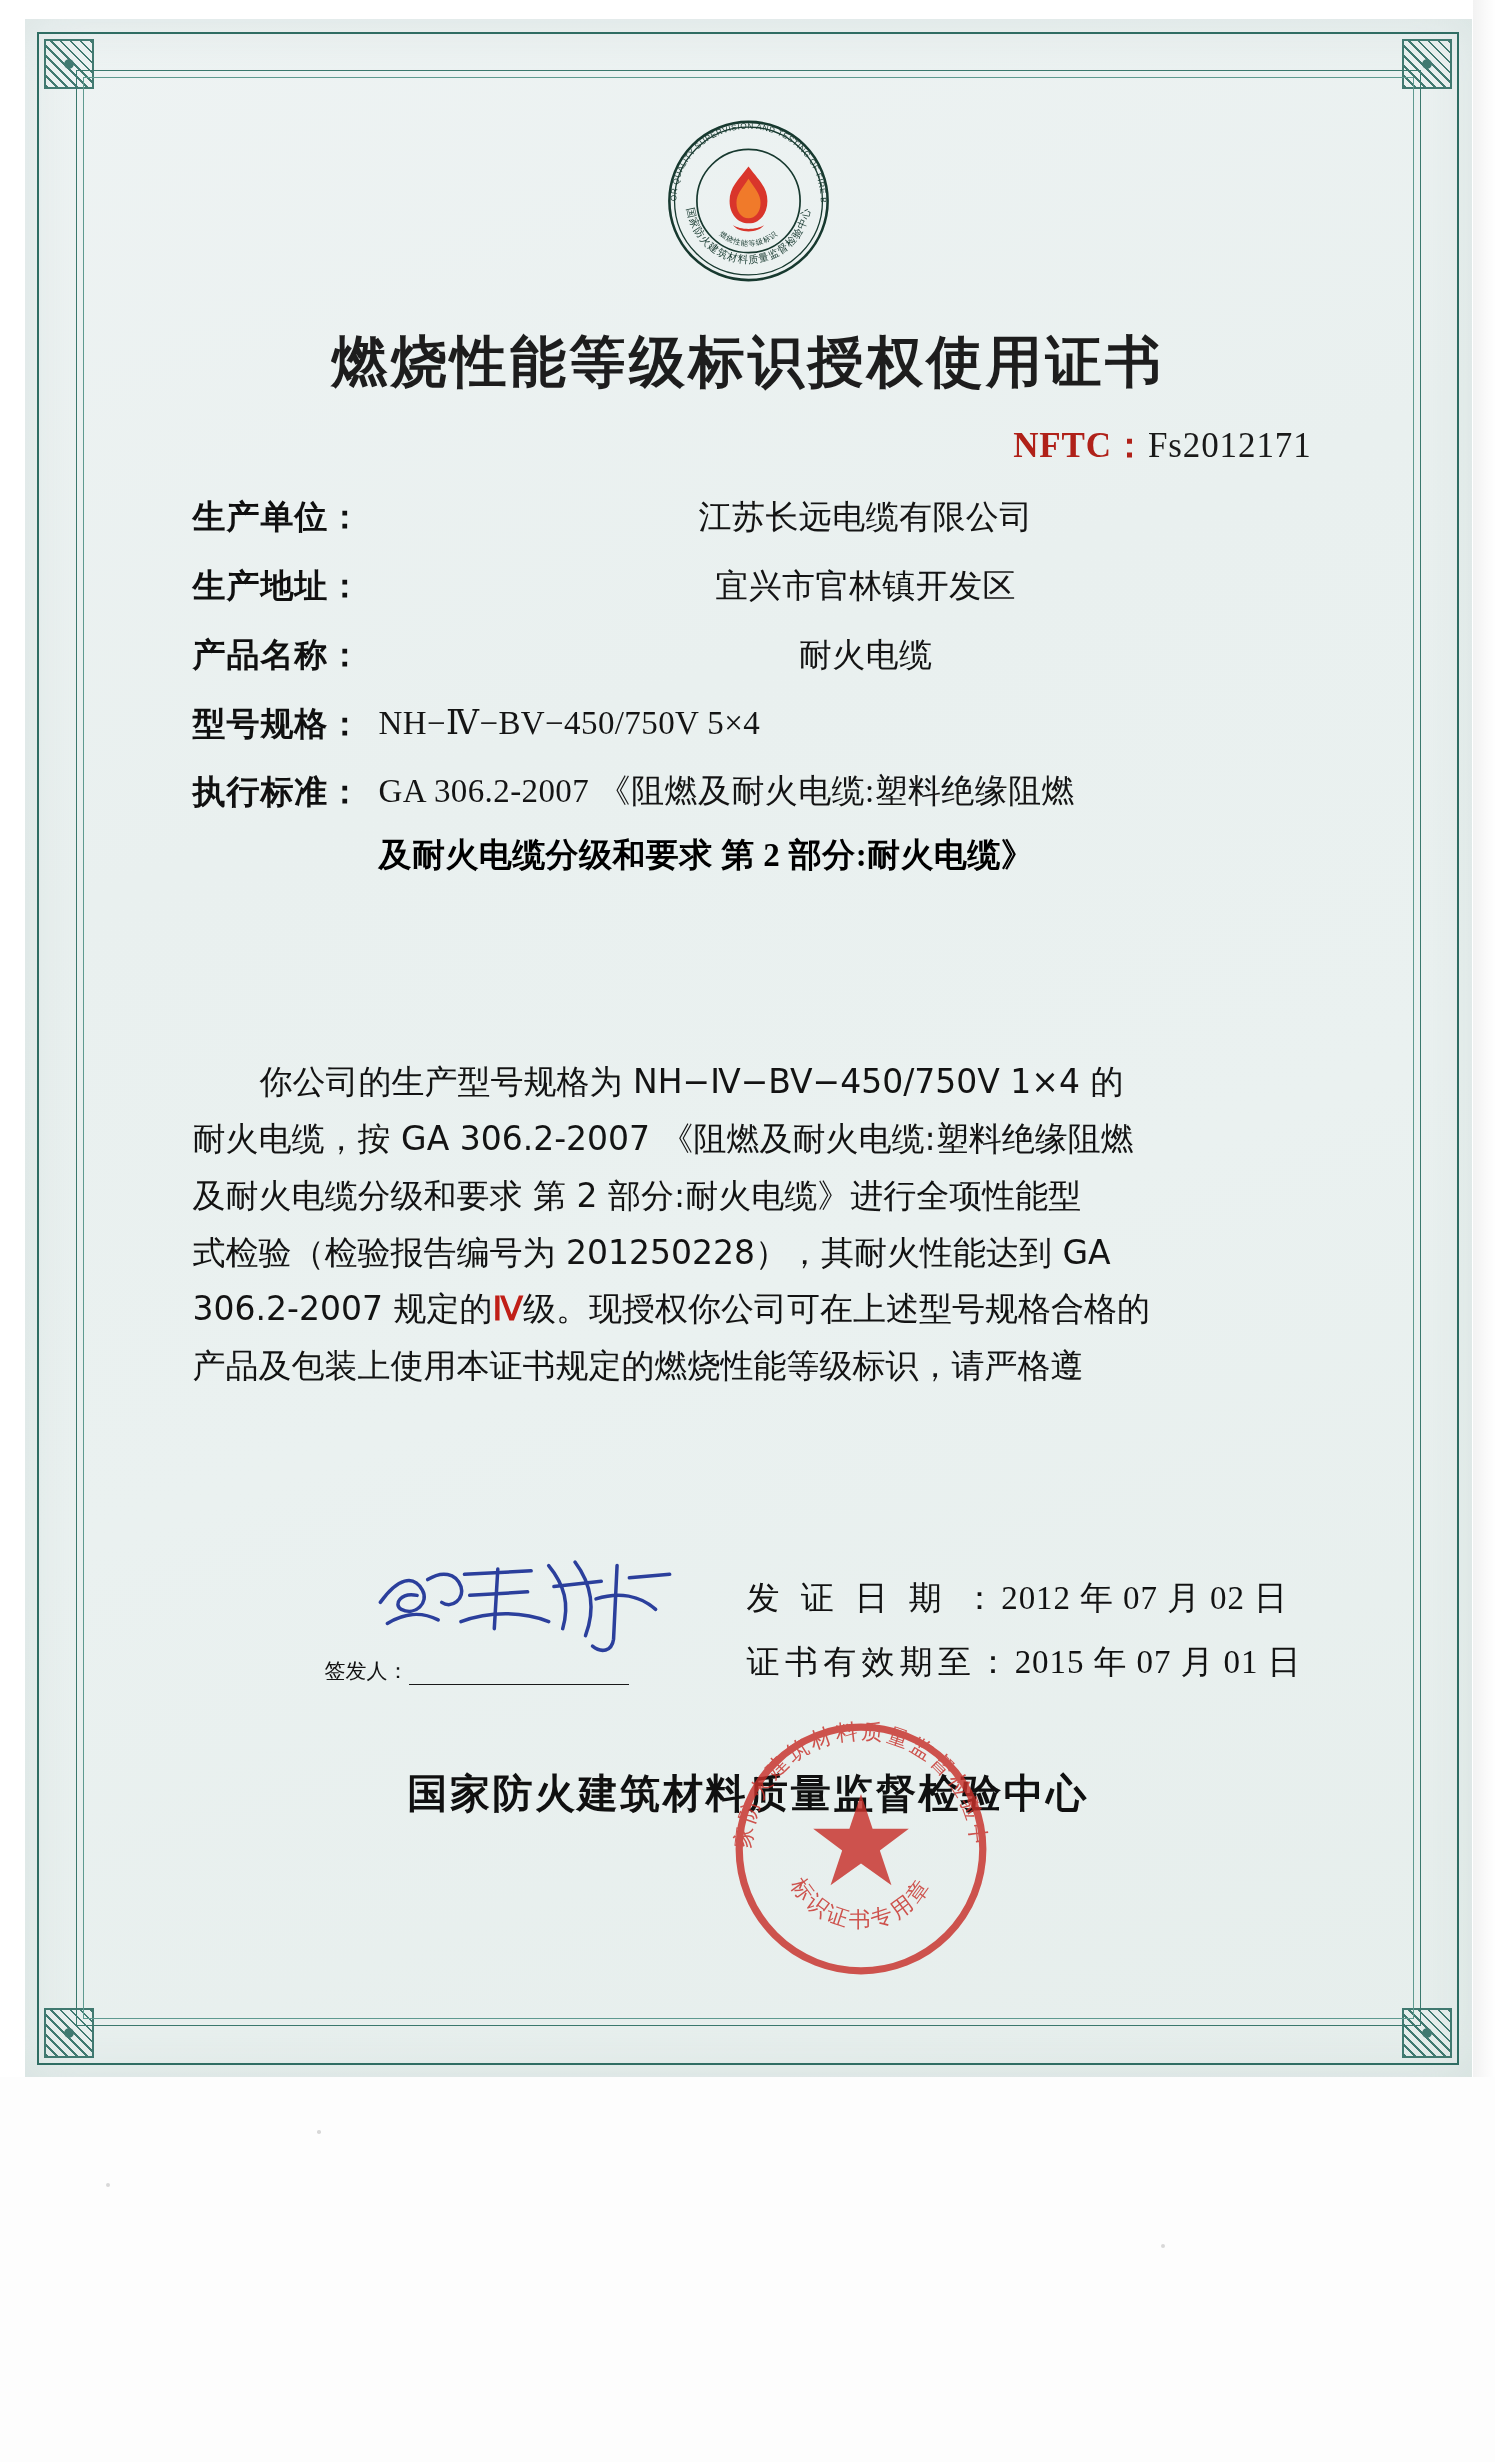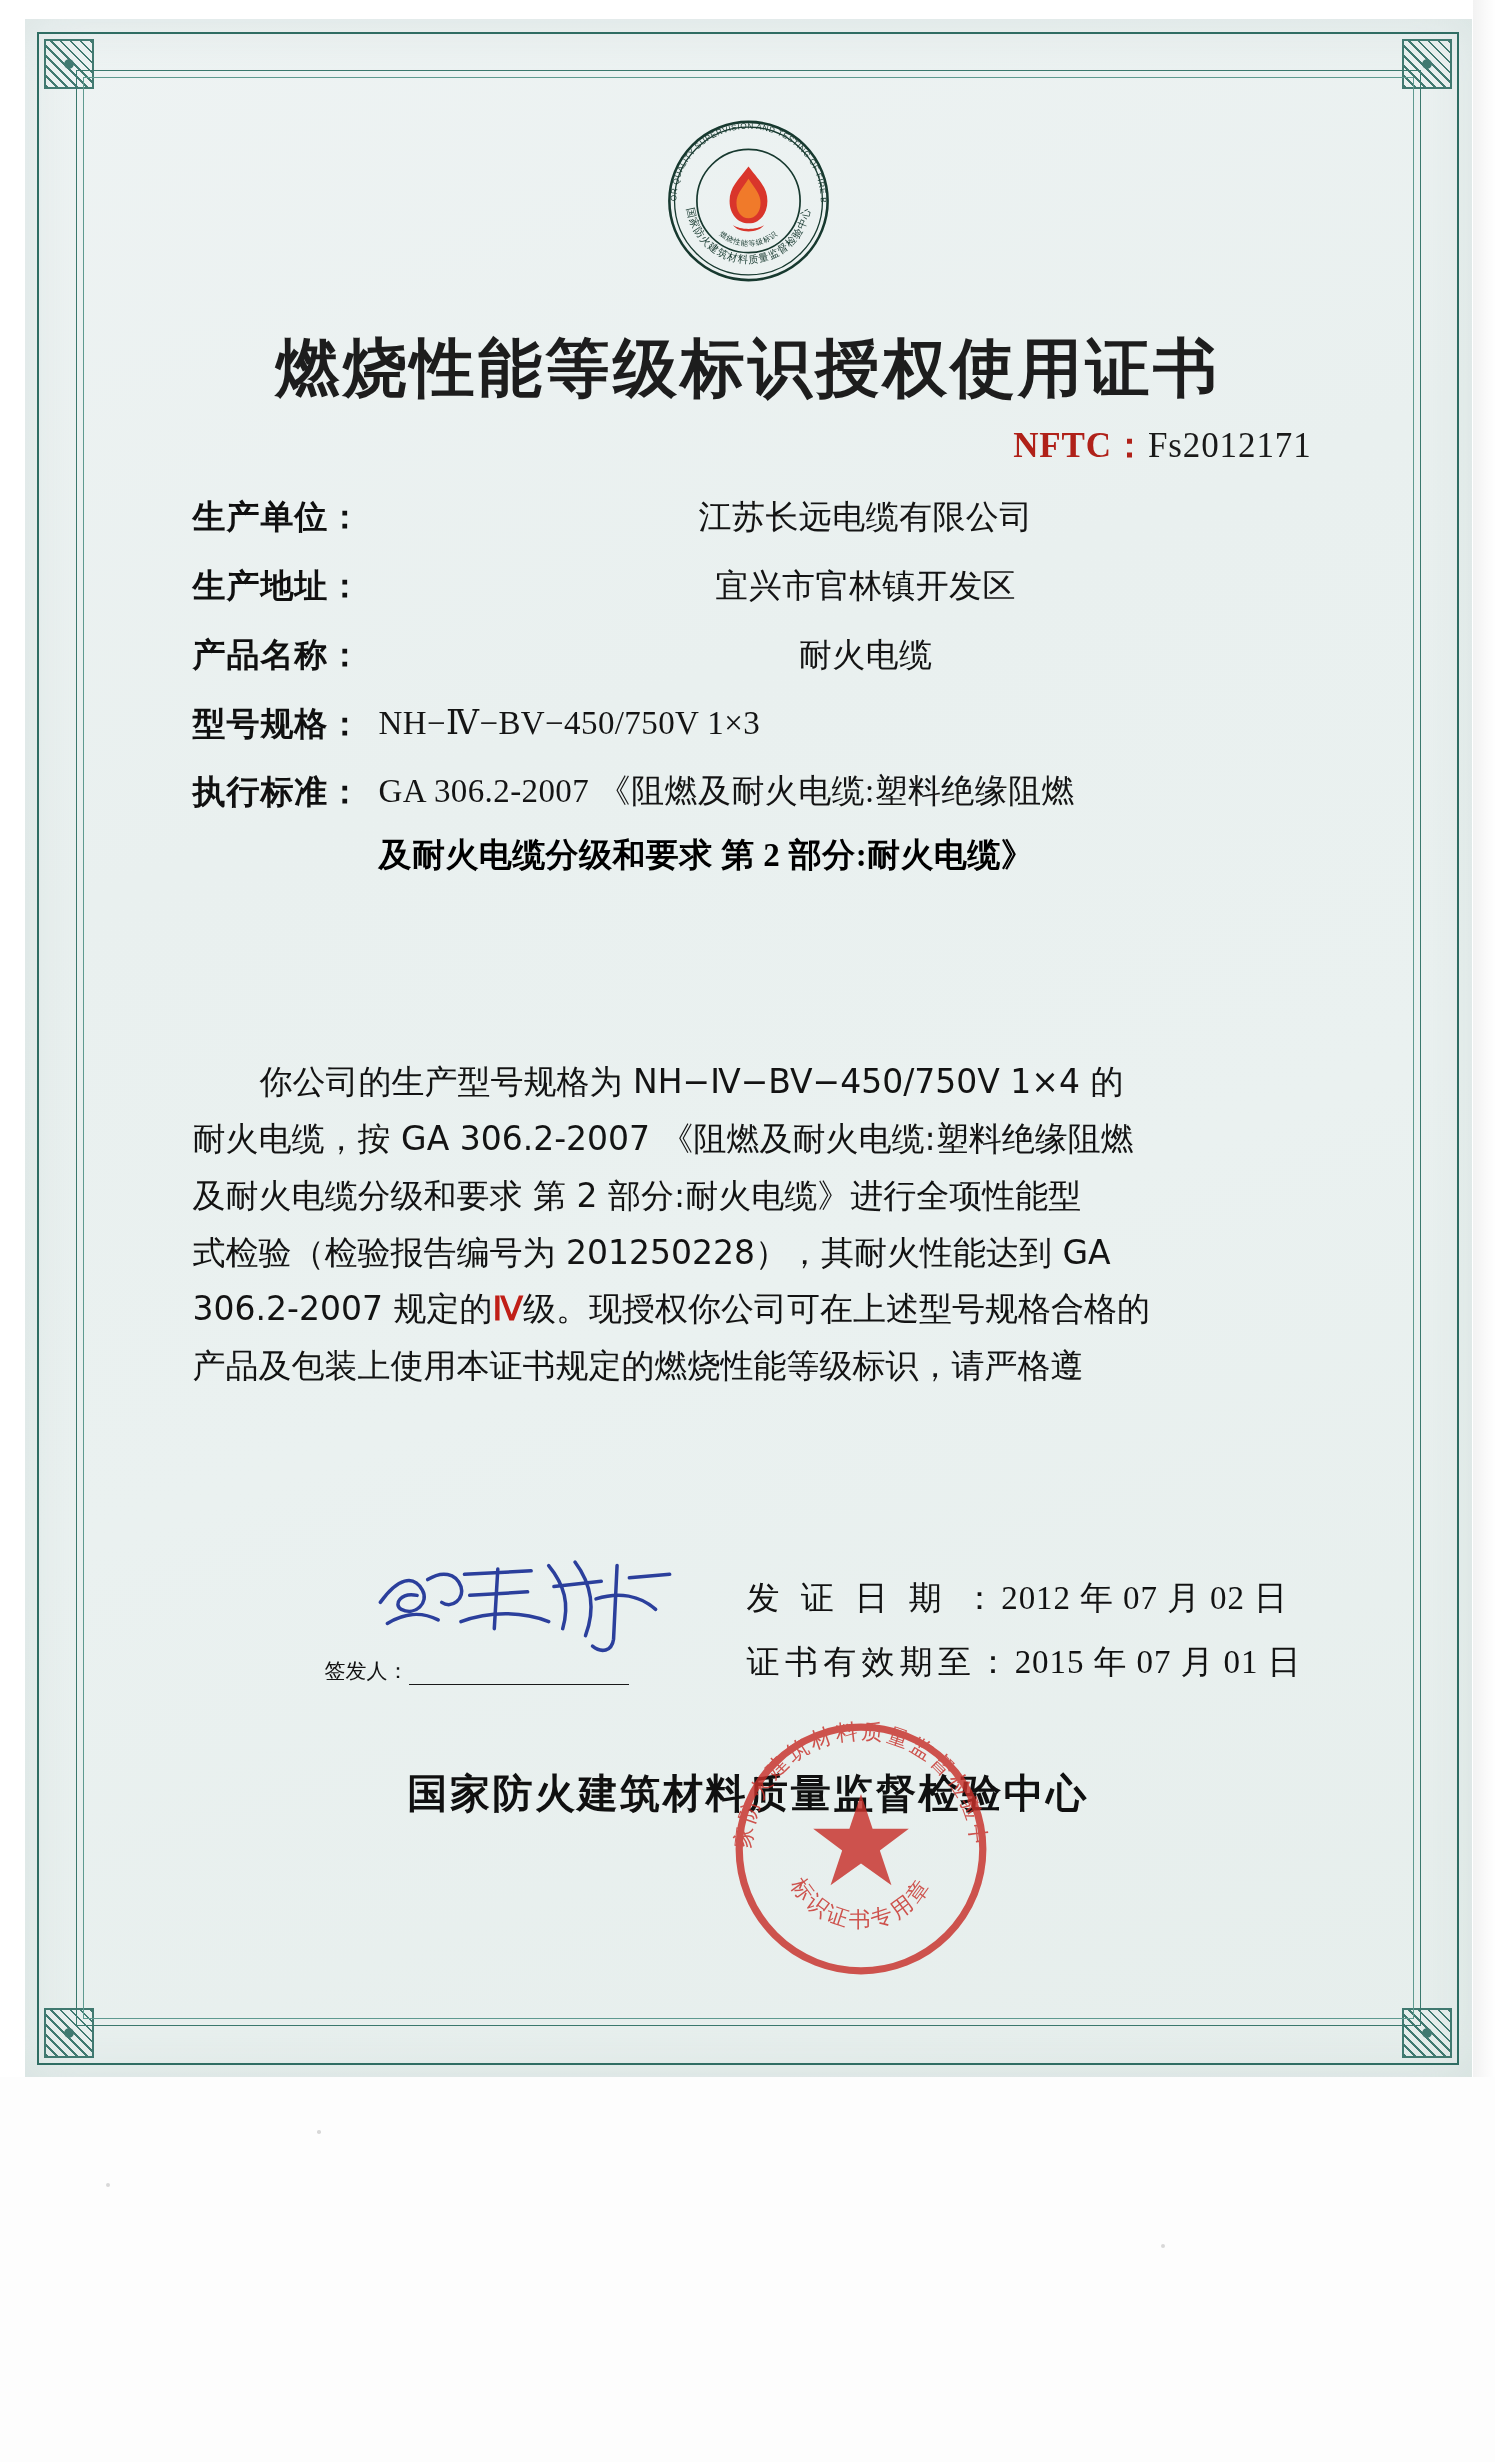--- a/index.html
+++ b/index.html
@@ -101,21 +101,21 @@
 
   
   .title {
     position: absolute;
     top: 230px;
     left: 0;
     right: 0;
     text-align: center;
     font-family: "DejaVu Sans", "Liberation Sans", sans-serif;
     font-weight: bold;
-    font-size: 64px;
+    font-size: 56px;
     letter-spacing: 3.5px;
     color: #1d1d1d;
     white-space: nowrap;
   }
 
   .nftc-row {
     position: absolute;
     top: 327px;
     right: 76px;
     font-size: 35px;
@@ -353,21 +353,21 @@
           <div class="field-value cjk">宜兴市官林镇开发区</div>
         </div>
 
         <div class="field-row">
           <div class="field-label">产品名称：</div>
           <div class="field-value cjk">耐火电缆</div>
         </div>
 
         <div class="field-row">
           <div class="field-label">型号规格：</div>
-          <div class="field-value">NH−Ⅳ−BV−450/750V 1×3</div>
+          <div class="field-value">NH−Ⅳ−BV−450/750V 5×4</div>
         </div>
 
         <div class="field-row">
           <div class="field-label">执行标准：</div>
           <div class="field-value">GA 306.2-2007 《阻燃及耐火电缆:塑料绝缘阻燃</div>
         </div>
 
         <div class="field-cont">及耐火电缆分级和要求 第 2 部分:耐火电缆》</div>
       </div>
 

